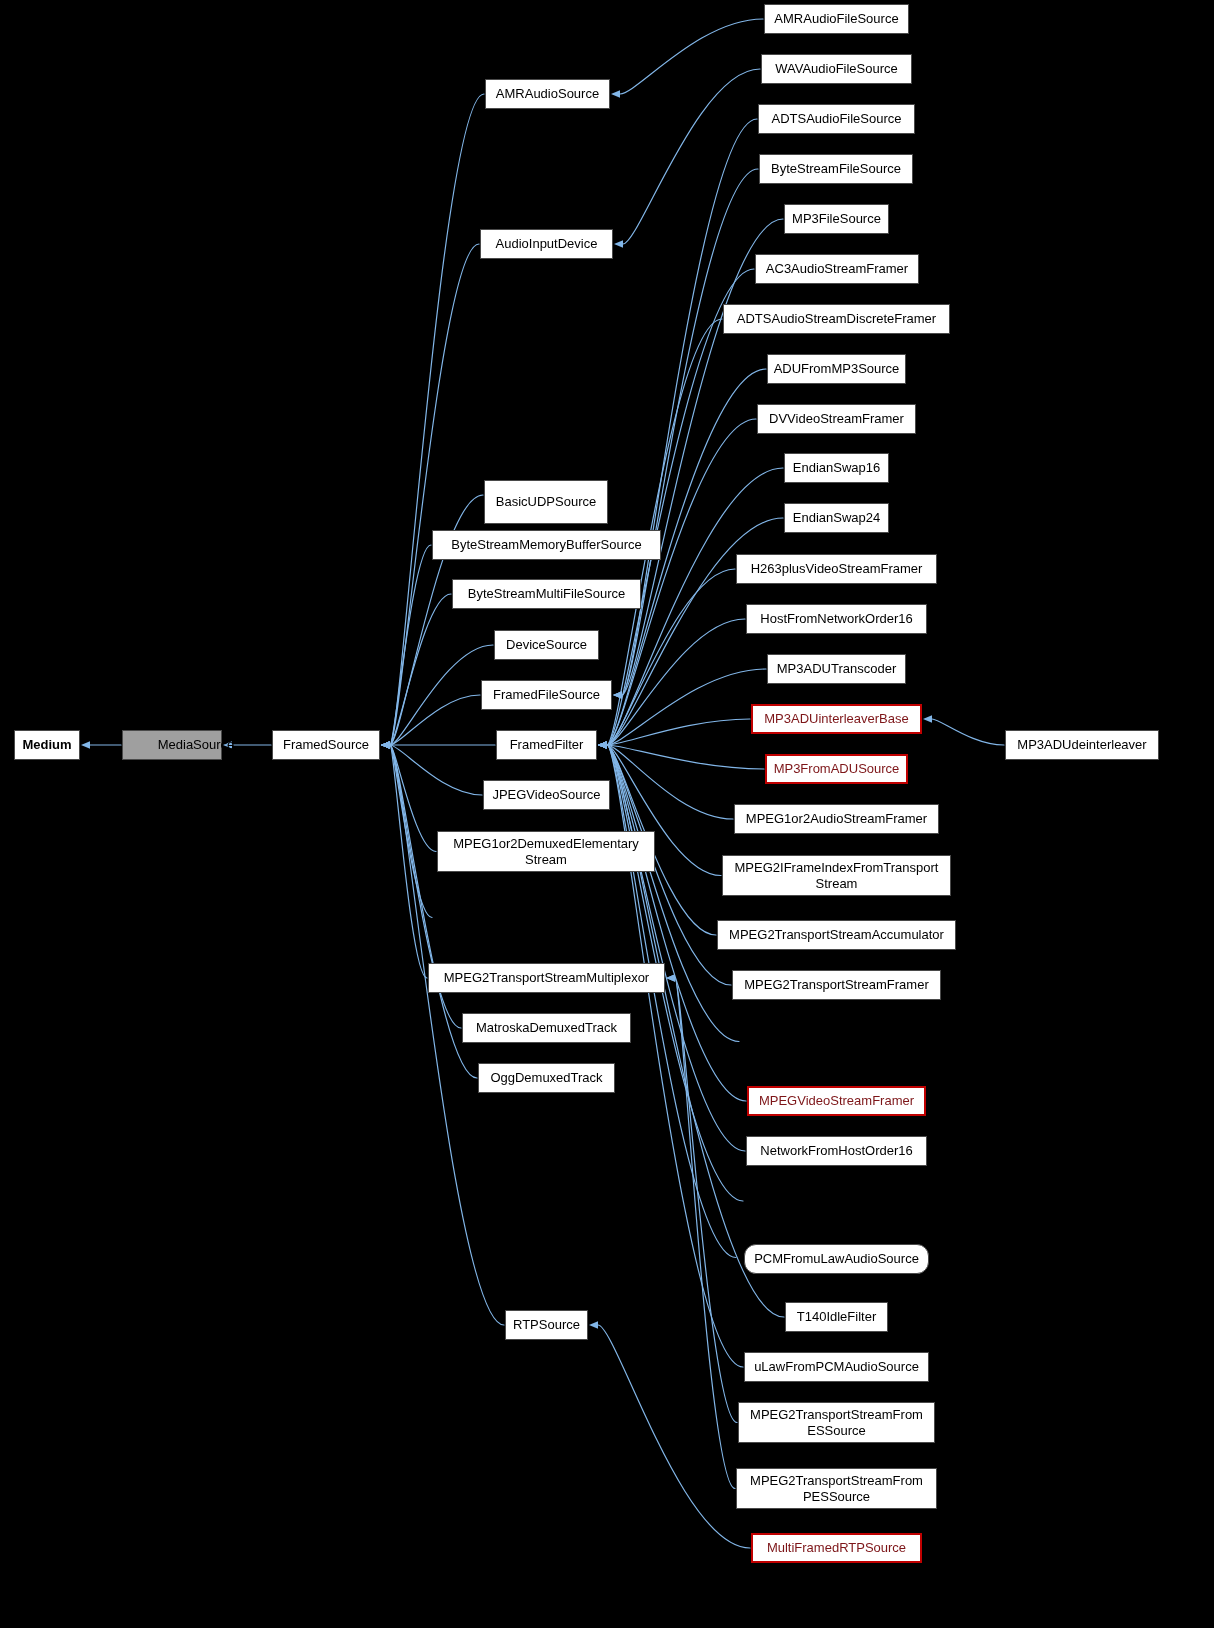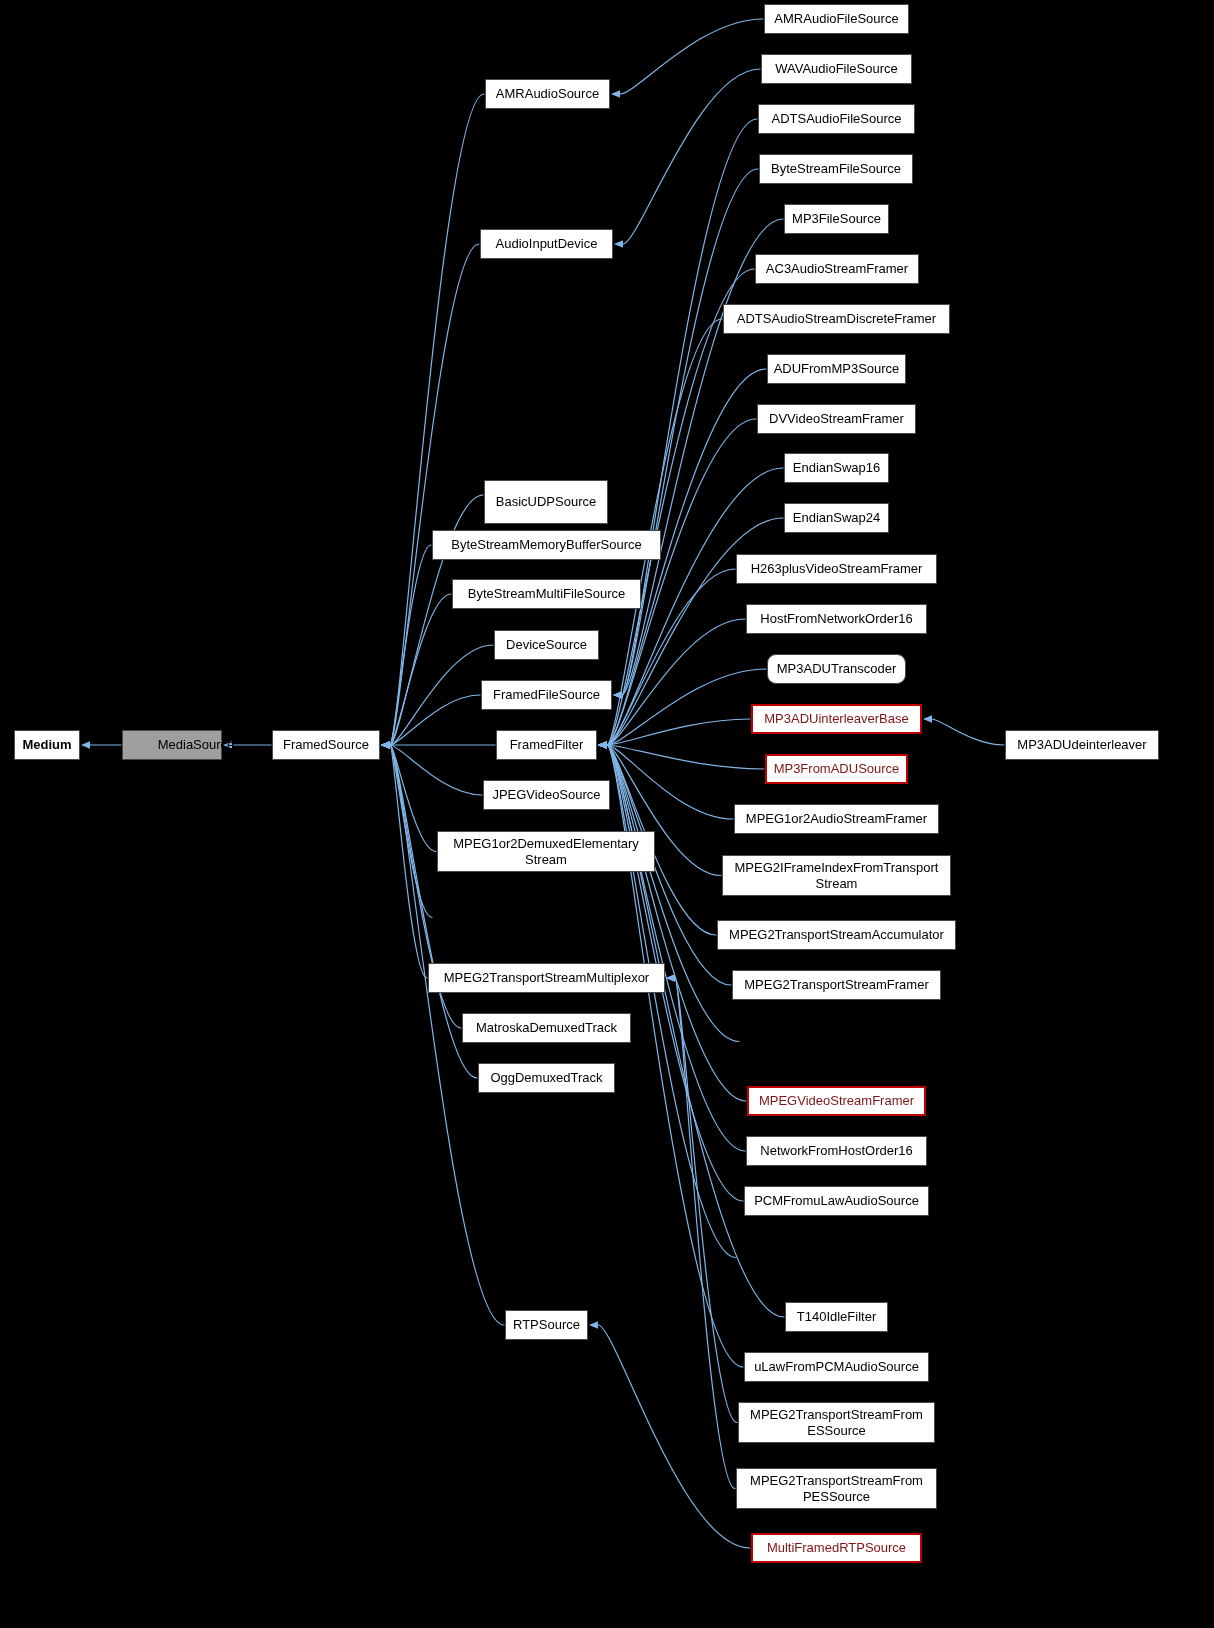--- a/index.html
+++ b/index.html
@@ -158,31 +158,31 @@
     <div class="node plain" style="left: 759px; top: 154px; width: 154px; height: 30px;"><span class="node-label">ByteStreamFileSource</span></div>
     <div class="node plain" style="left: 784px; top: 204px; width: 105px; height: 30px;"><span class="node-label">MP3FileSource</span></div>
     <div class="node plain" style="left: 755px; top: 254px; width: 164px; height: 30px;"><span class="node-label">AC3AudioStreamFramer</span></div>
     <div class="node plain" style="left: 723px; top: 304px; width: 227px; height: 30px;"><span class="node-label">ADTSAudioStreamDiscreteFramer</span></div>
     <div class="node plain" style="left: 767px; top: 354px; width: 139px; height: 30px;"><span class="node-label">ADUFromMP3Source</span></div>
     <div class="node plain" style="left: 757px; top: 404px; width: 159px; height: 30px;"><span class="node-label">DVVideoStreamFramer</span></div>
     <div class="node plain" style="left: 784px; top: 453px; width: 105px; height: 30px;"><span class="node-label">EndianSwap16</span></div>
     <div class="node plain" style="left: 784px; top: 503px; width: 105px; height: 30px;"><span class="node-label">EndianSwap24</span></div>
     <div class="node plain" style="left: 736px; top: 554px; width: 201px; height: 30px;"><span class="node-label">H263plusVideoStreamFramer</span></div>
     <div class="node plain" style="left: 746px; top: 604px; width: 181px; height: 30px;"><span class="node-label">HostFromNetworkOrder16</span></div>
-    <div class="node plain" style="left: 767px; top: 654px; width: 139px; height: 30px; border-radius: 9px;"><span class="node-label">MP3ADUTranscoder</span></div>
+    <div class="node plain" style="left: 767px; top: 654px; width: 139px; height: 30px;"><span class="node-label">MP3ADUTranscoder</span></div>
     <div class="node red" style="left: 751px; top: 704px; width: 171px; height: 30px;"><span class="node-label">MP3ADUinterleaverBase</span></div>
     <div class="node red" style="left: 765px; top: 754px; width: 143px; height: 30px;"><span class="node-label">MP3FromADUSource</span></div>
     <div class="node plain" style="left: 734px; top: 804px; width: 205px; height: 30px;"><span class="node-label">MPEG1or2AudioStreamFramer</span></div>
     <div class="node plain" style="left: 722px; top: 855px; width: 229px; height: 41px;"><span class="node-label">MPEG2IFrameIndexFromTransport
 Stream</span></div>
     <div class="node plain" style="left: 717px; top: 920px; width: 239px; height: 30px;"><span class="node-label">MPEG2TransportStreamAccumulator</span></div>
     <div class="node plain" style="left: 732px; top: 970px; width: 209px; height: 30px;"><span class="node-label">MPEG2TransportStreamFramer</span></div>
     <div class="node red" style="left: 747px; top: 1086px; width: 179px; height: 30px;"><span class="node-label">MPEGVideoStreamFramer</span></div>
     <div class="node plain" style="left: 746px; top: 1136px; width: 181px; height: 30px;"><span class="node-label">NetworkFromHostOrder16</span></div>
-    <div class="node plain" style="left: 744px; top: 1186px; width: 185px; height: 30px;"><span class="node-label">PCMFromuLawAudioSource</span></div>
+    <div class="node plain" style="left: 744px; top: 1244px; width: 185px; height: 30px; border-radius: 12px;"><span class="node-label">PCMFromuLawAudioSource</span></div>
     <div class="node plain" style="left: 785px; top: 1302px; width: 103px; height: 30px;"><span class="node-label">T140IdleFilter</span></div>
     <div class="node plain" style="left: 744px; top: 1352px; width: 185px; height: 30px;"><span class="node-label">uLawFromPCMAudioSource</span></div>
     <div class="node plain" style="left: 738px; top: 1402px; width: 197px; height: 41px;"><span class="node-label">MPEG2TransportStreamFrom
 ESSource</span></div>
     <div class="node plain" style="left: 736px; top: 1468px; width: 201px; height: 41px;"><span class="node-label">MPEG2TransportStreamFrom
 PESSource</span></div>
     <div class="node red" style="left: 751px; top: 1533px; width: 171px; height: 30px;"><span class="node-label">MultiFramedRTPSource</span></div>
     <div class="node plain" style="left: 1005px; top: 730px; width: 154px; height: 30px;"><span class="node-label">MP3ADUdeinterleaver</span></div>
   </div>
 

